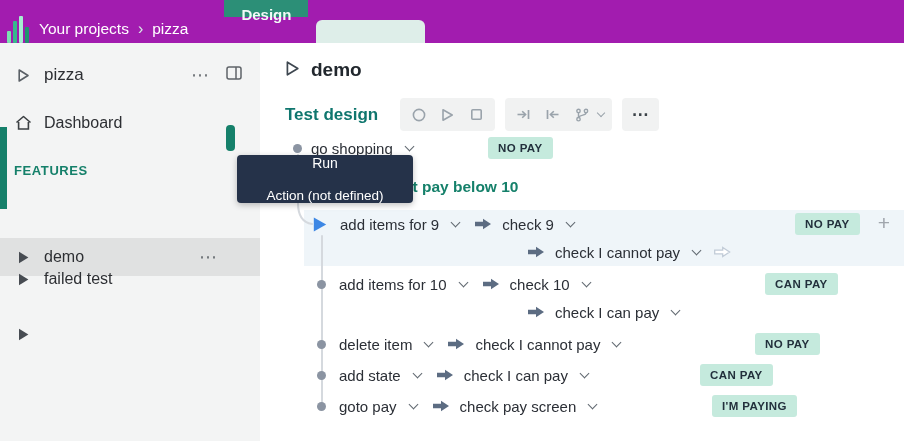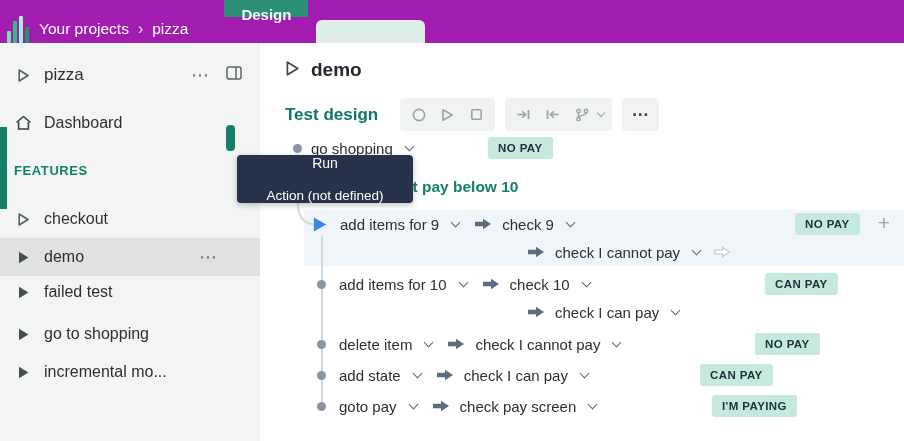--- a/index.html
+++ b/index.html
@@ -134,65 +134,48 @@
         <svg width="17" height="16" viewBox="0 0 17 16">
             <path d="M1.5 7.5 L8.5 1.5 L15.5 7.5" fill="none" stroke="#3c4043" stroke-width="1.6" stroke-linejoin="round"></path>
             <path d="M3.6 7 V14 H13.4 V7" fill="none" stroke="#3c4043" stroke-width="1.6"></path>
           </svg>
       </span>
       <span>Dashboard</span>
     </div>
 
     <div class="s-hdr" style="top:117px">FEATURES</div>
 
-    <div class="s-row" style="top:157px">
-      <span class="ico">
-        <svg width="13" height="15" viewBox="0 0 13 15">
-            <path d="M2.2 2 L11 7.5 L2.2 13 Z" fill="none" stroke="#5a6066" stroke-width="1.6" stroke-linejoin="round"></path>
-          </svg>
-      </span>
-      <span>checkout</span>
-    </div>
 
     <div class="s-row selected" style="top:195px">
       <span class="ico">
         <svg width="13" height="15" viewBox="0 0 13 15">
             <path d="M2 1.8 L11.4 7.5 L2 13.2 Z" fill="#474c52"></path>
           </svg>
       </span>
       <span>demo</span>
       <span class="more-dots demo-more">⋯</span>
     </div>
 
-    <div class="s-row" style="top:230px">
+    <div class="s-row" style="top:217px">
       <span class="ico">
         <svg width="13" height="15" viewBox="0 0 13 15">
             <path d="M2 1.8 L11.4 7.5 L2 13.2 Z" fill="#474c52"></path>
           </svg>
       </span>
       <span>failed test</span>
     </div>
 
     <div class="s-row" style="top:272px">
       <span class="ico">
         <svg width="13" height="15" viewBox="0 0 13 15">
             <path d="M2 1.8 L11.4 7.5 L2 13.2 Z" fill="#474c52"></path>
           </svg>
       </span>
-      <span>go to shopping</span>
-    </div>
-
-    <div class="s-row" style="top:310px">
-      <span class="ico">
-        <svg width="13" height="15" viewBox="0 0 13 15">
-            <path d="M2 1.8 L11.4 7.5 L2 13.2 Z" fill="#474c52"></path>
-          </svg>
-      </span>
-      <span>incremental mo...</span>
-    </div>
+    </div>
+
 
   </div>
 
   <div class="main">
 
     <div class="title-row">
       <span>
         <svg width="15" height="17" viewBox="0 0 15 17">
             <path d="M2.4 2.2 L12.8 8.5 L2.4 14.8 Z" fill="none" stroke="#3e4750" stroke-width="1.7" stroke-linejoin="round"></path>
           </svg>

